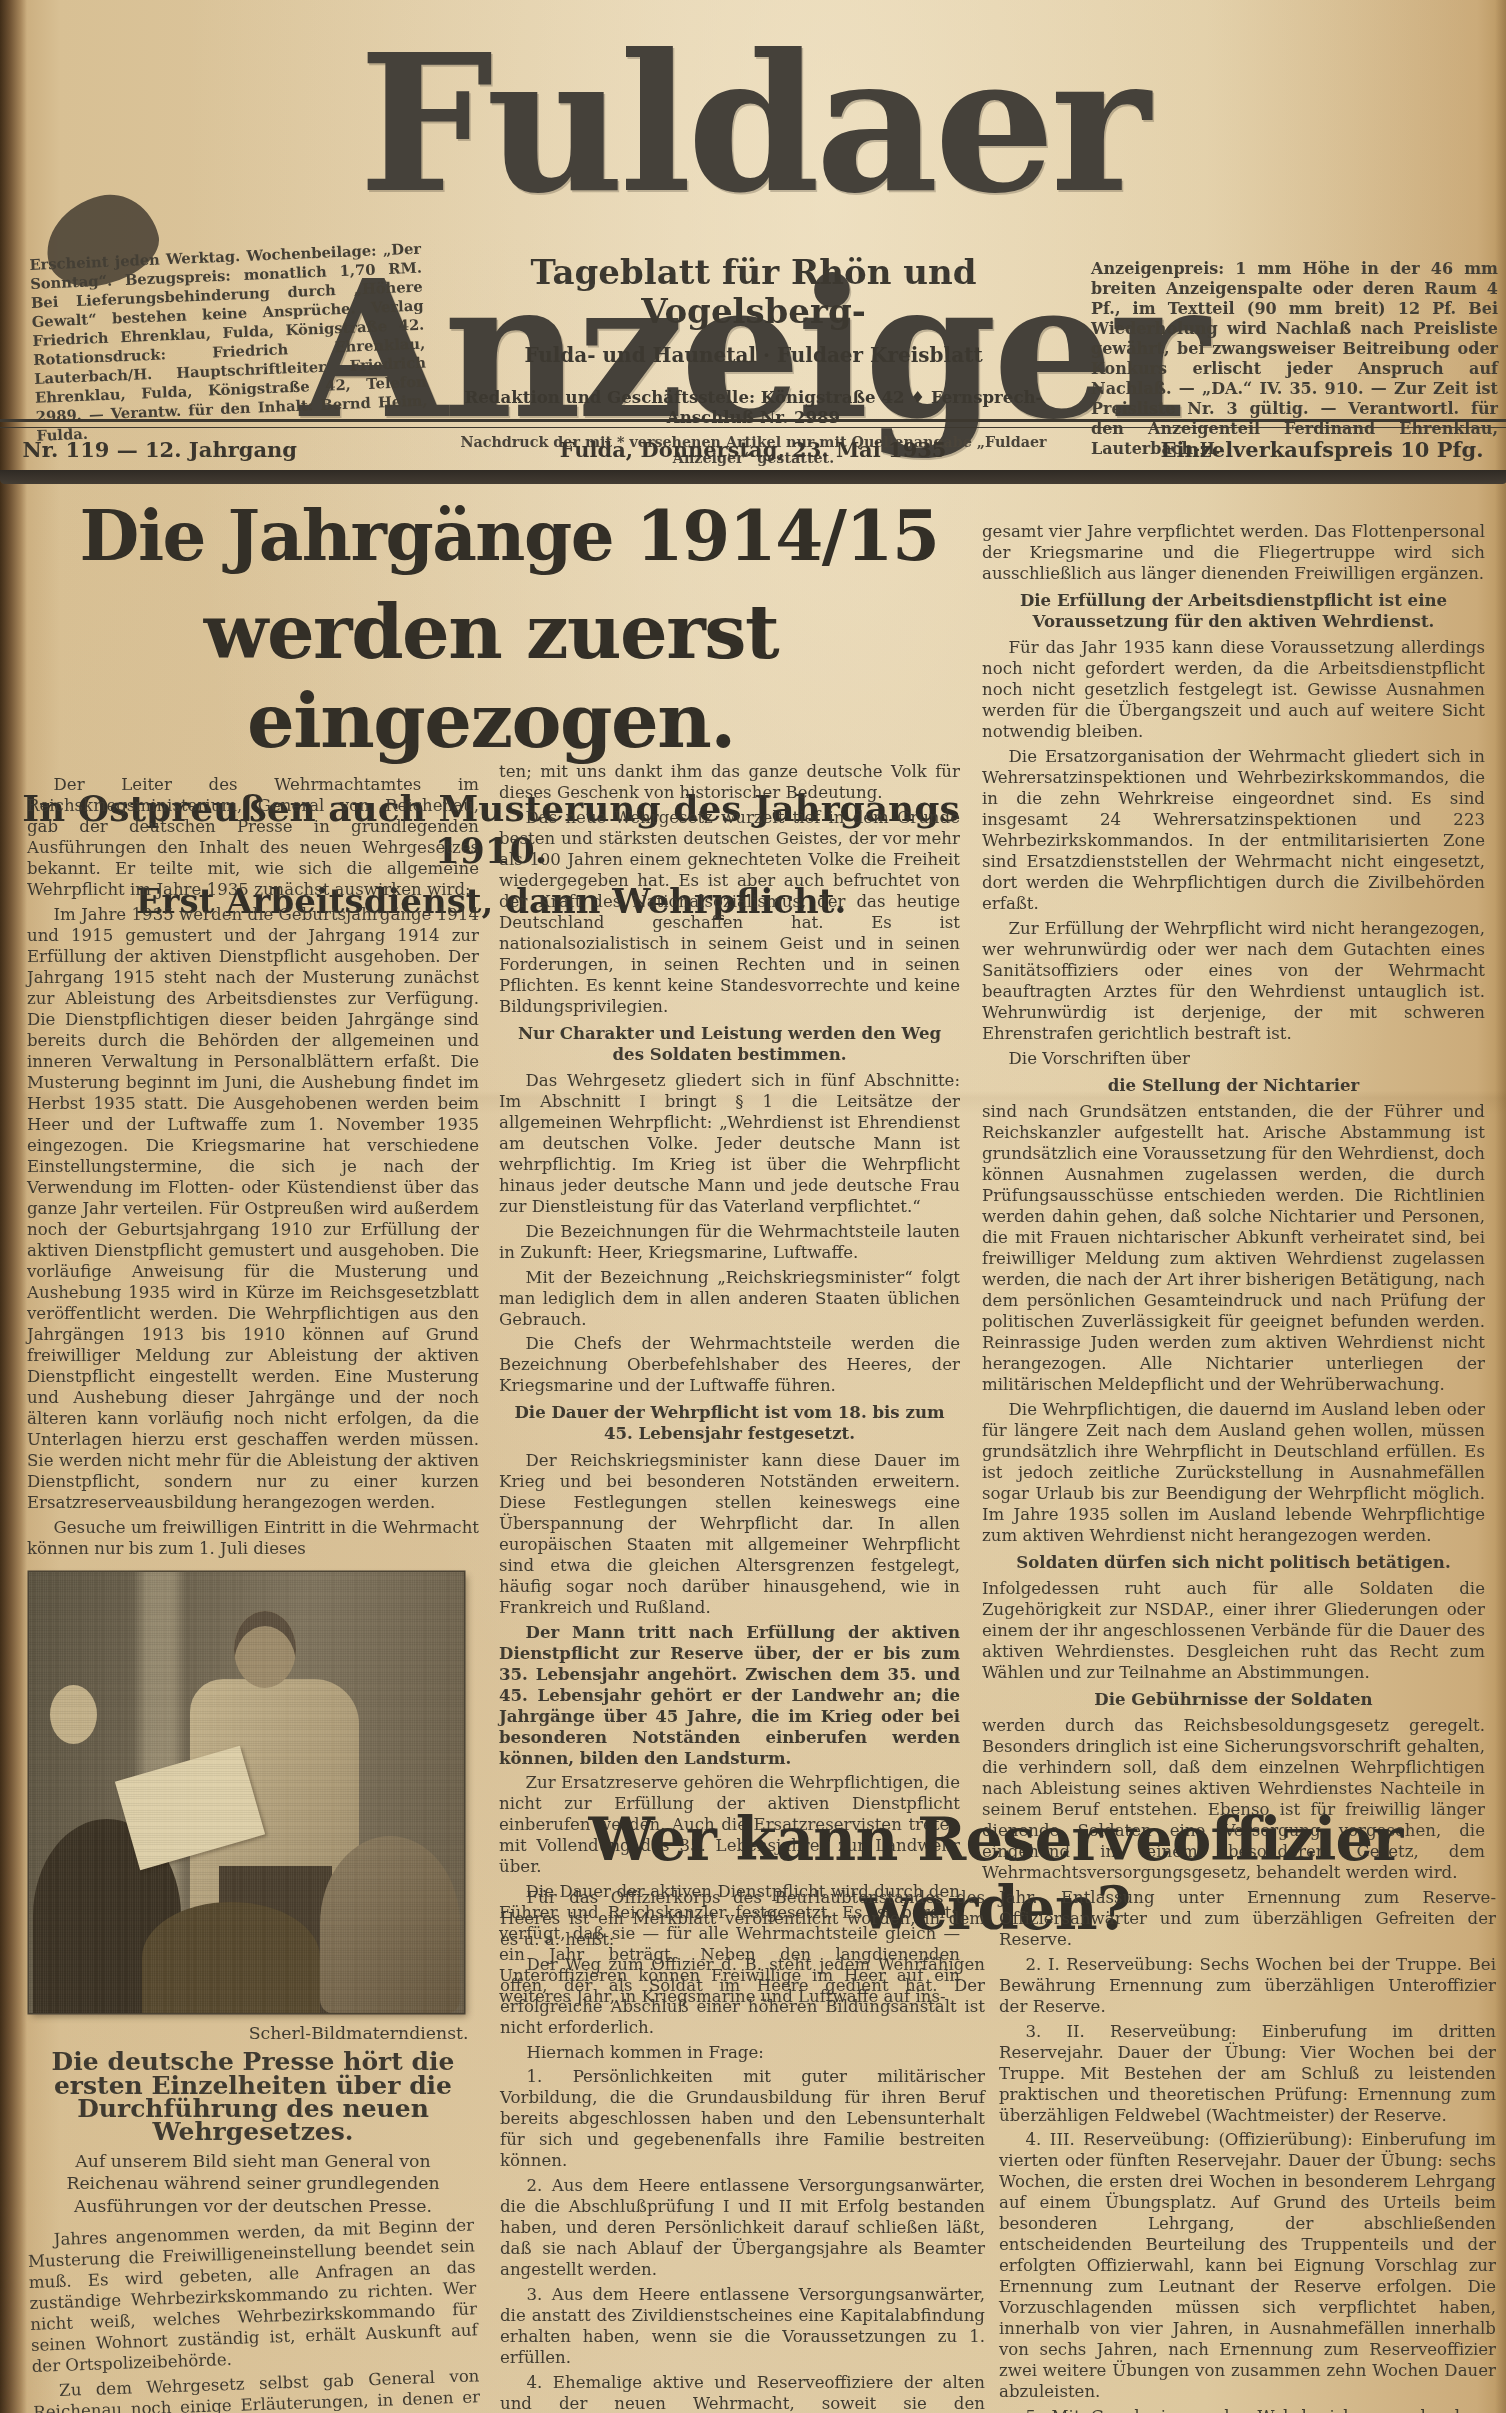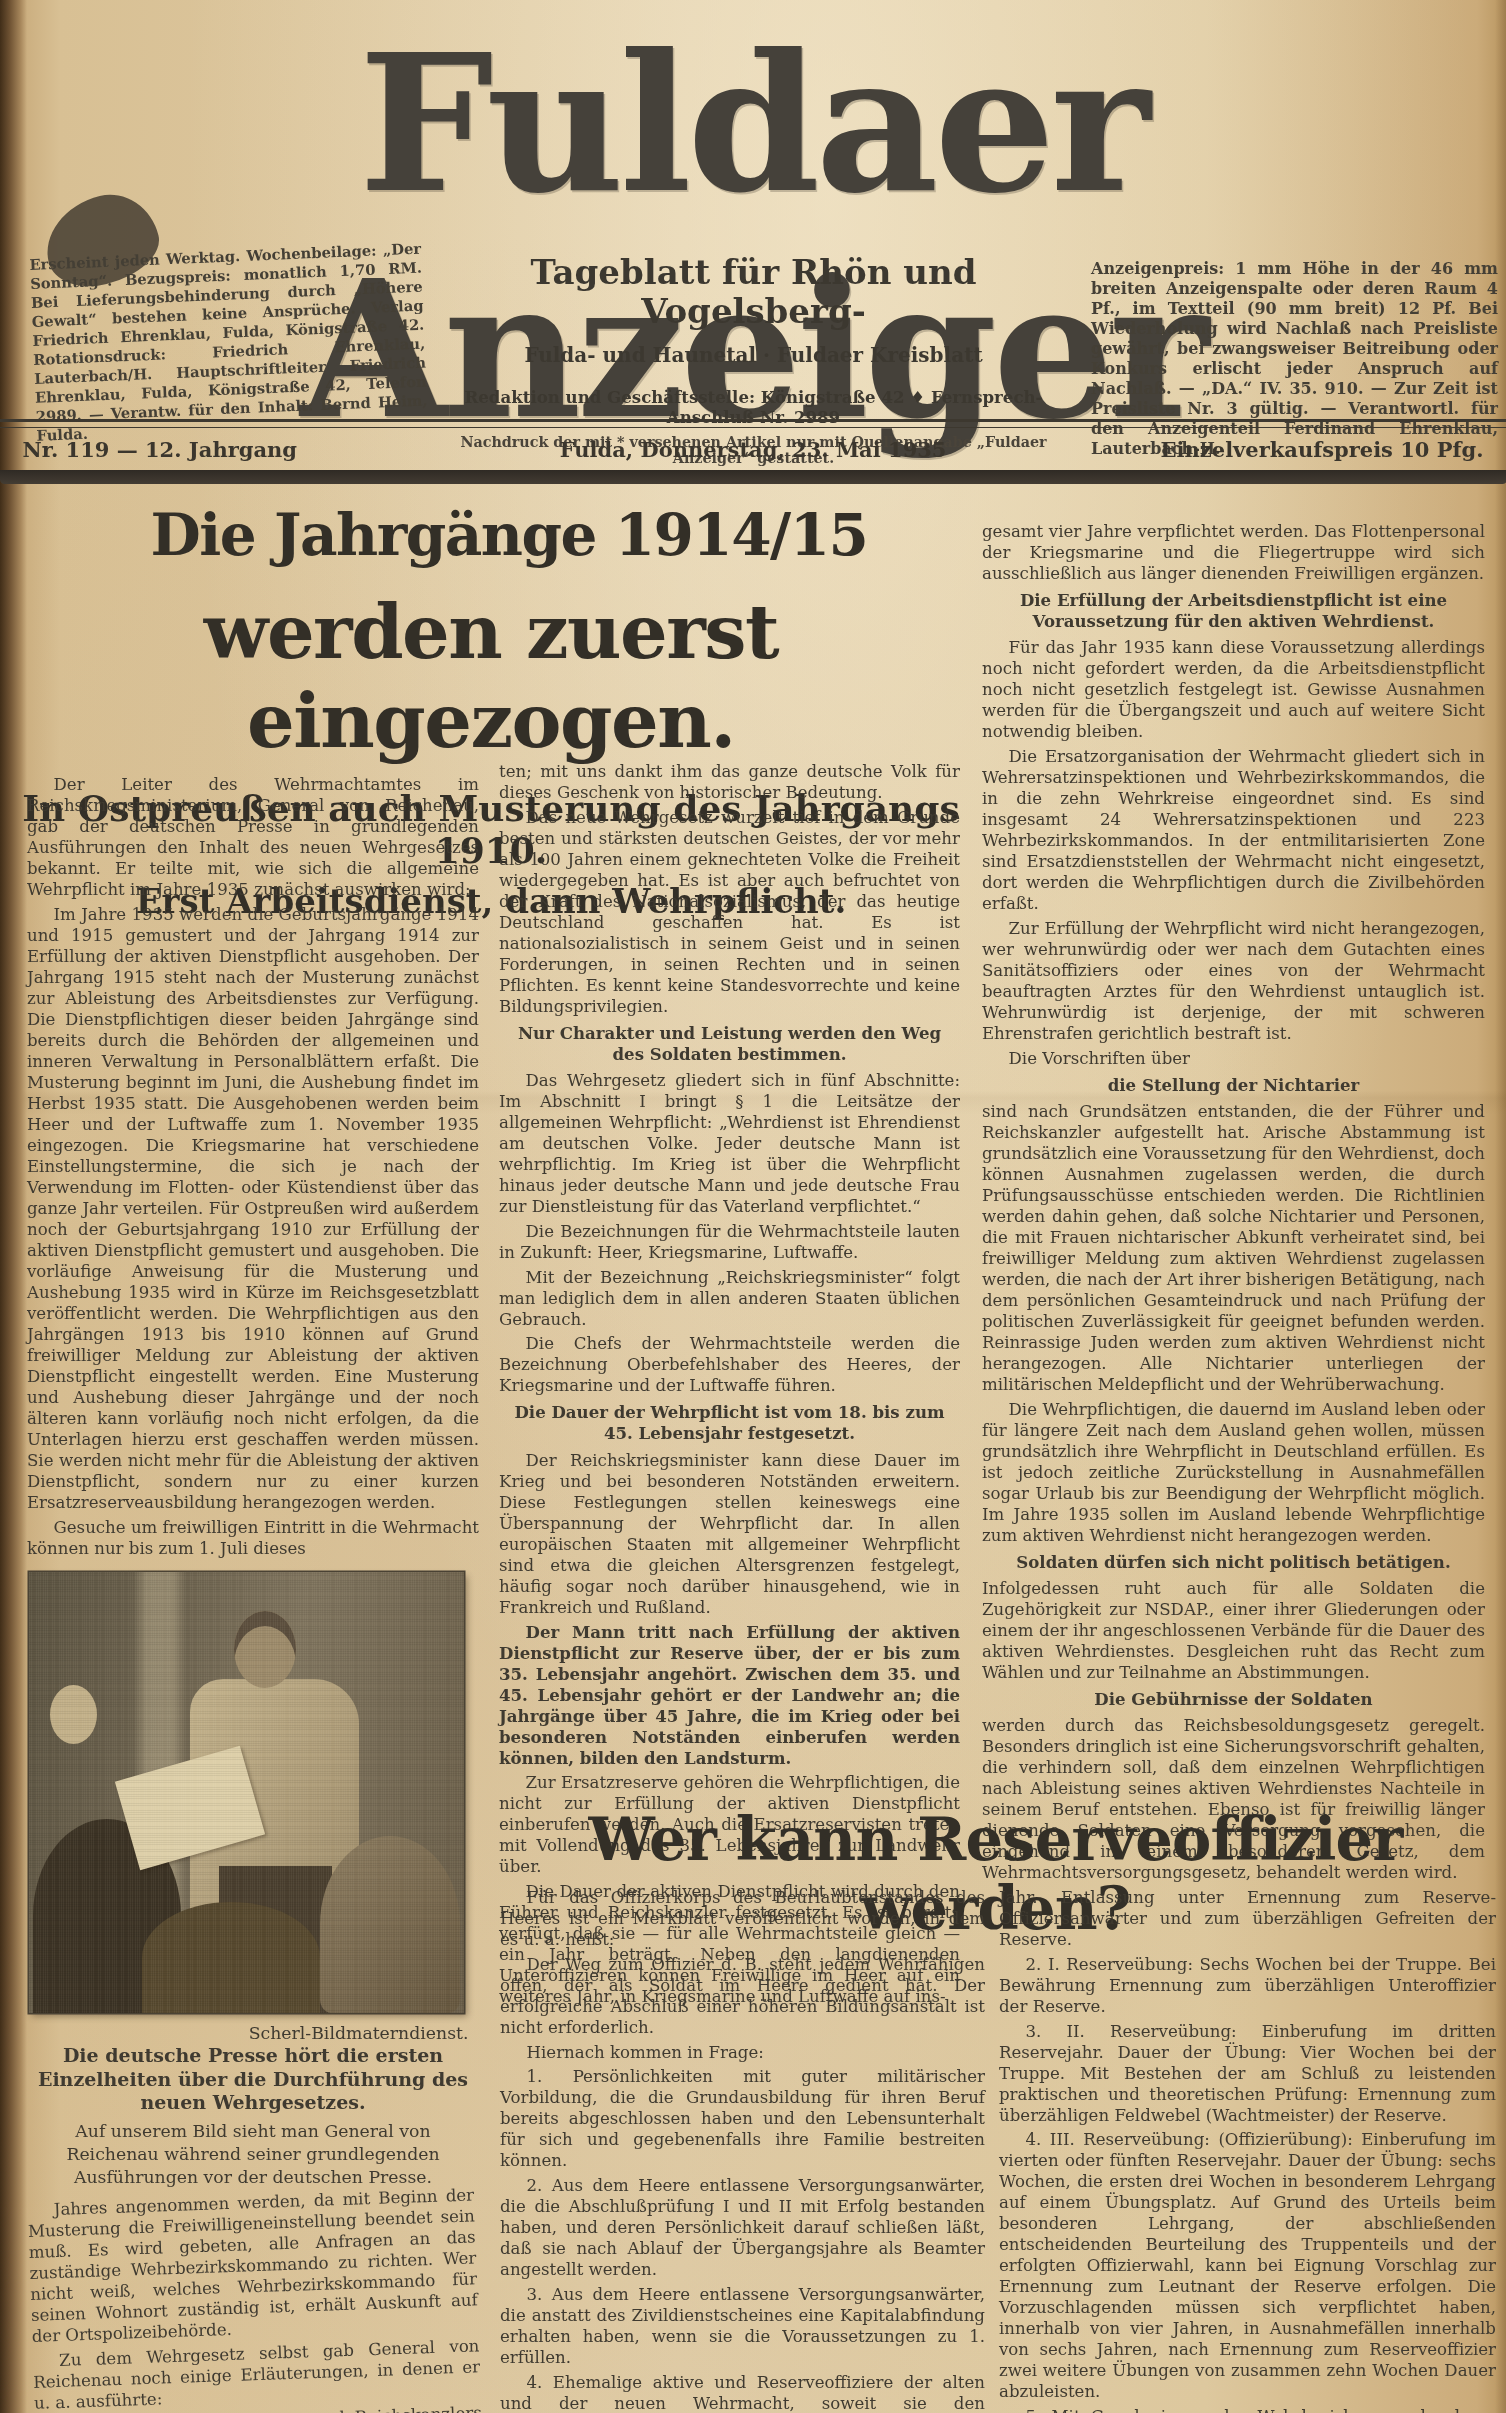--- a/index.html
+++ b/index.html
@@ -35,21 +35,21 @@
   .rule-double{position:absolute;left:0;top:419px;width:1507px;height:5.3px;
     border-top:3px solid #3d382f;border-bottom:1.5px solid #3d382f;}
   .dateline{position:absolute;left:22.6px;top:437px;width:1461px;display:flex;align-items:baseline;
     font-size:21px;font-weight:bold;color:#3b362d;}
   .dateline .dl{flex:1;}
   .dateline .dc{flex:1.4;text-align:center;}
   .dateline .dr{flex:1;text-align:right;}
   .thick-bar{position:absolute;left:0;top:470px;width:1507px;height:13.6px;
     background:linear-gradient(180deg,#2f2a24,#433c33);border-radius:0 0 4.5px 4.5px;}
   .headline-block{position:absolute;left:21px;top:491px;width:940px;text-align:center;color:#332f27;}
-  .headline-block .h1{font-size:58px;font-weight:bold;line-height:89px;letter-spacing:-1.5px;margin-left:36px;}
+  .headline-block .h1{font-size:69px;font-weight:bold;line-height:89px;letter-spacing:-1.5px;margin-left:36px;}
   .headline-block .h2{font-size:75px;font-weight:bold;line-height:89px;letter-spacing:-1.5px;margin-top:7.5px;}
   .headline-block .s1{font-size:36px;font-weight:bold;margin-top:21px;}
   .headline-block .s2{font-size:34px;font-weight:bold;margin-top:10.5px;}
   .col{position:absolute;text-align:justify;font-size:16.6px;line-height:21px;overflow-wrap:break-word;}
   .col .para{text-indent:1.6em;margin:0 0 3.8px 0;}
   .col .nopara{margin:0 0 3.8px 0;}
   .col .sub{font-weight:bold;text-align:center;text-indent:0;margin:6px 7.5px 5.3px 7.5px;}
   .col .pbold{font-weight:bold;text-indent:1.6em;margin:0 0 3.8px 0;}
   .col1{left:27px;top:774px;width:452px;}
   .col2{left:499px;top:761px;width:461px;}
@@ -70,21 +70,21 @@
   .ph-body{left:161px;top:107px;width:169px;height:252px;border-radius:33px 45px 9px 9px;
     background:linear-gradient(120deg,#c3b28c,#a08e6c);}
   .ph-paper{left:96px;top:190px;width:130px;height:92px;background:#ddcfa9;
     transform:rotate(-16deg);box-shadow:1.5px 2.3px 3.8px rgba(40,30,15,.35);}
   .ph-lectern{left:190px;top:294px;width:113px;height:147px;background:#4a3f2f;}
   .ph-aud1{left:4.5px;top:247px;width:148px;height:194px;border-radius:50% 50% 0 0;background:#3c3325;}
   .ph-aud2{left:113px;top:330px;width:178px;height:111px;border-radius:50% 50% 0 0;background:#57492f;}
   .ph-aud3{left:291px;top:264px;width:140px;height:177px;border-radius:50% 50% 8% 8%;
     background:linear-gradient(135deg,#8d7d61,#66573f);}
   .photo-credit{text-align:right;font-size:17.3px;padding-right:10.5px;margin-top:10px;}
-  .caption-bold{font-weight:bold;text-align:center;font-size:19px;line-height:23.4px;text-indent:0;}
+  .caption-bold{font-weight:bold;text-align:center;font-size:25px;line-height:23.4px;margin-top:6px;text-indent:0;}
   .caption-rest{text-align:center;font-size:17.3px;line-height:22.6px;margin:6px 4.5px 0 4.5px;text-indent:0;}
   .col1-cont{margin-top:12px;transform:rotate(-2deg);transform-origin:0 0;width:447px;}
   .headline2{position:absolute;left:491px;top:1782px;width:1009px;text-align:center;
     font-size:59px;font-weight:bold;letter-spacing:-0.8px;color:#332f27;margin-top:23px;}
   .colA{left:500px;top:1887px;width:485px;}
   .colB{left:999px;top:1887px;width:497px;}
 </style>
 </head>
 <body>
 

